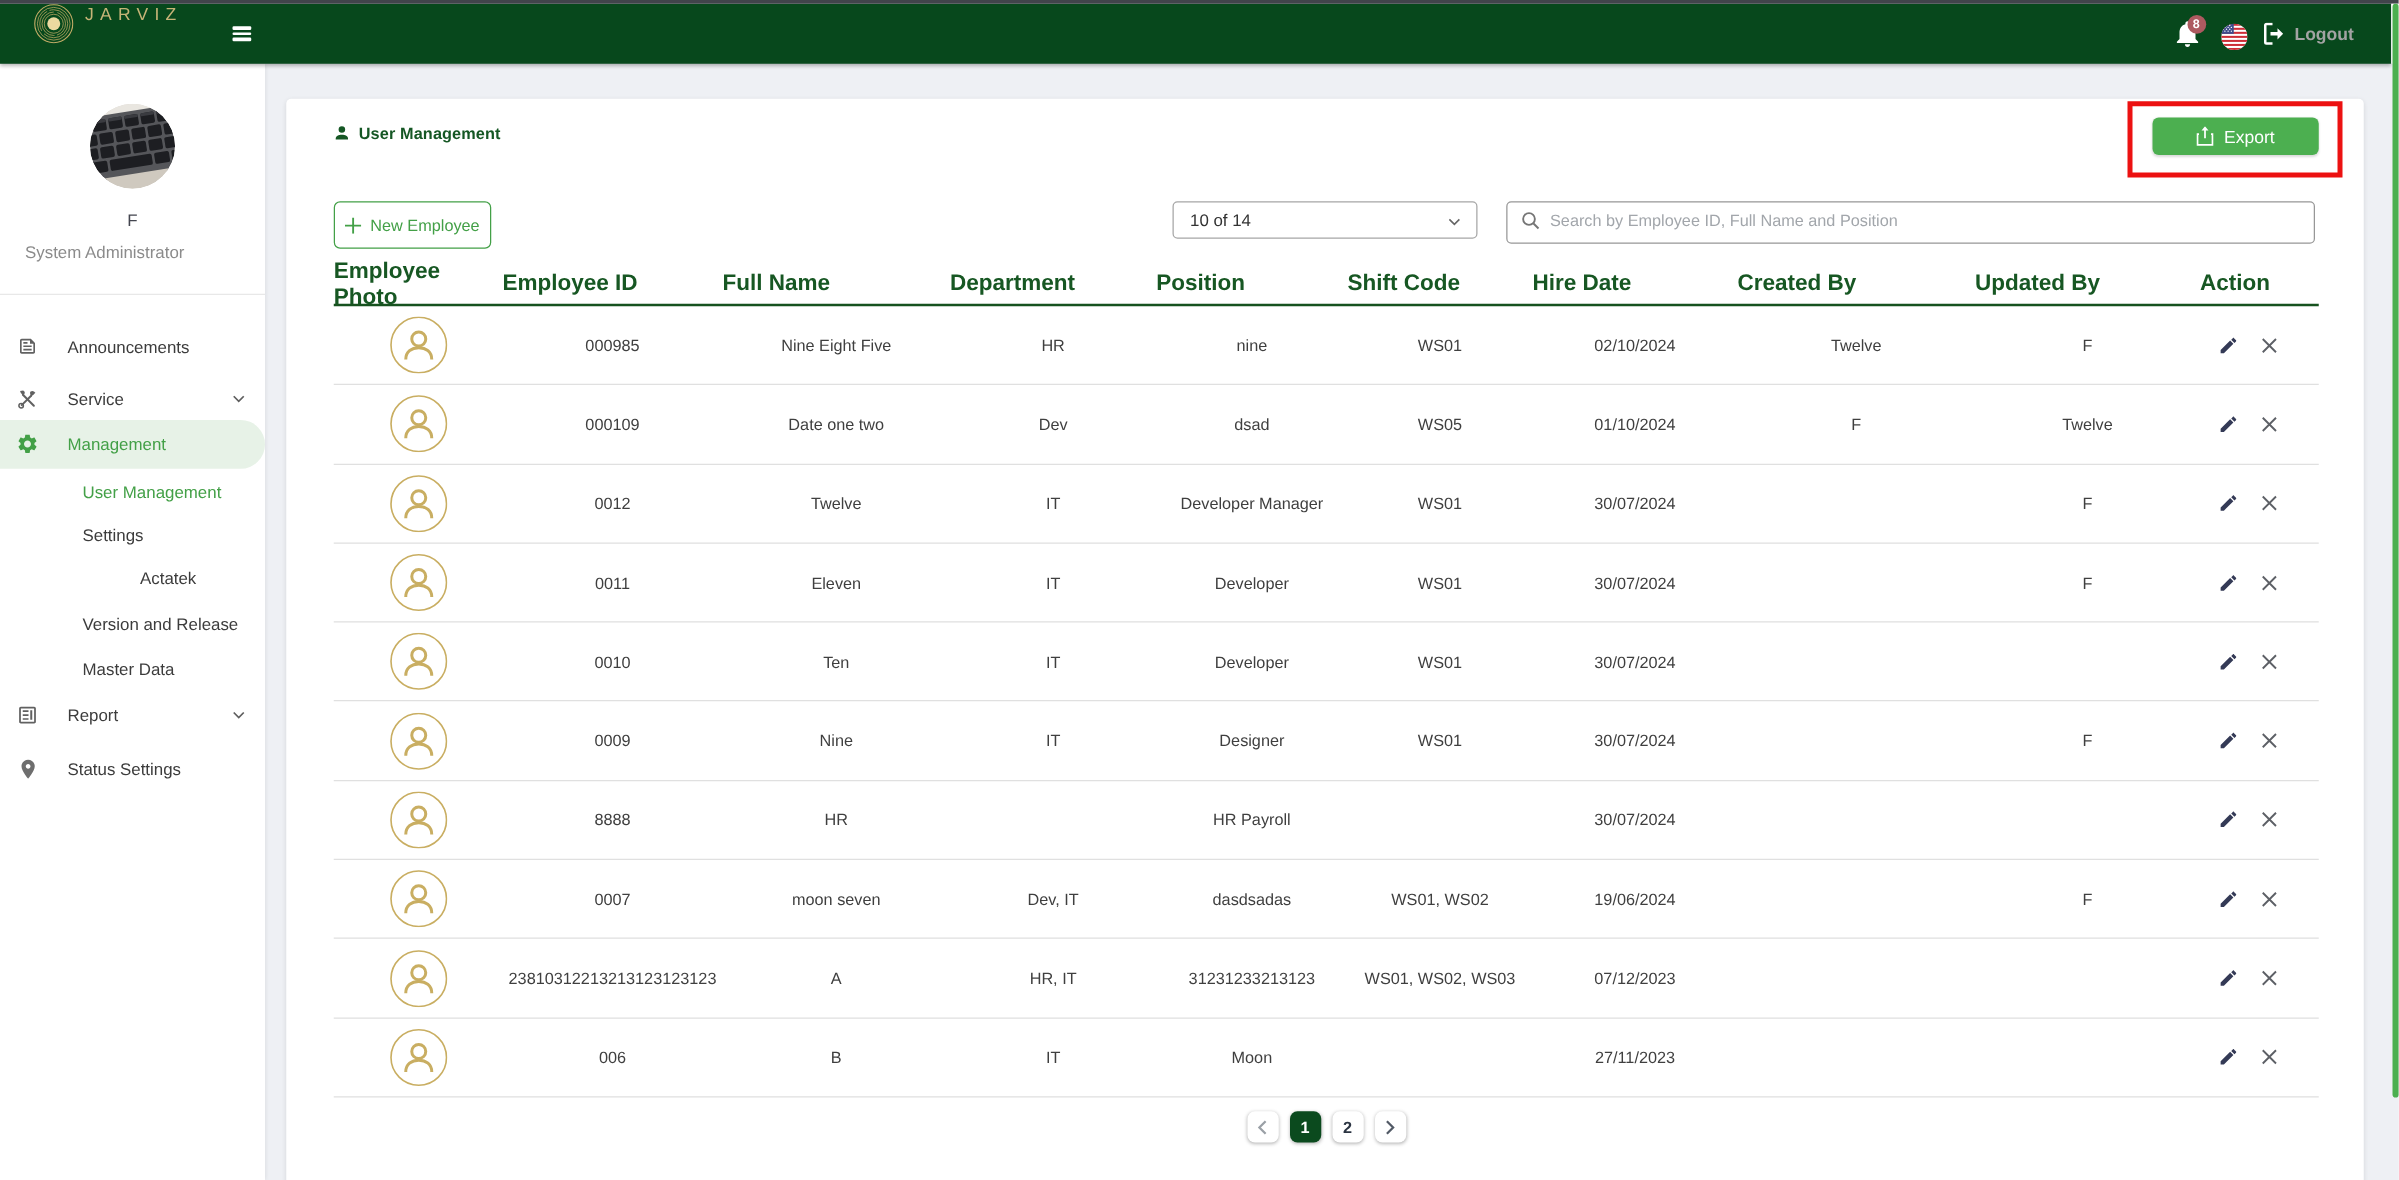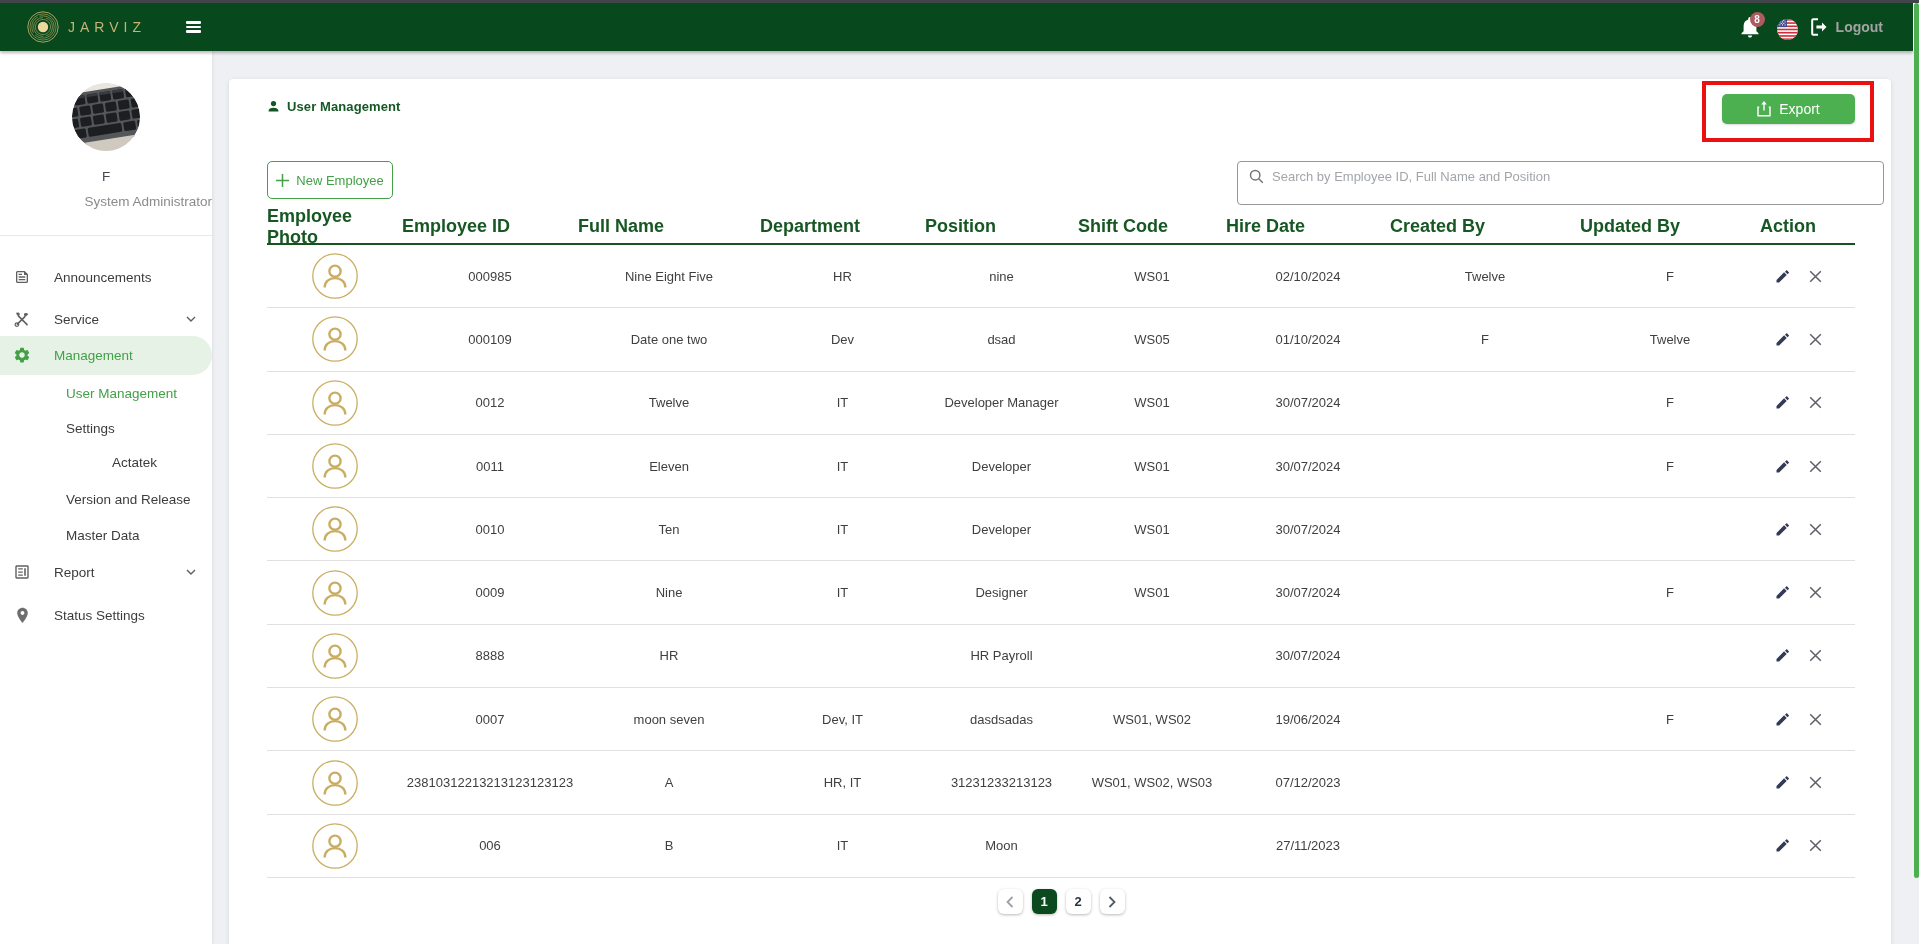--- a/index.html
+++ b/index.html
@@ -5,37 +5,37 @@
   * { margin:0; padding:0; box-sizing:border-box; }
   html,body { width:1919px; height:944px; overflow:hidden; }
   body { font-family:"Liberation Sans", sans-serif; background:#eef0f4; position:relative; }
   .screen { position:absolute; left:0; top:0; width:1919px; height:944px; }
 
   
   .top-strip { position:absolute; left:0; top:0; width:1919px; height:3px; background:#41444b; z-index:40; }
 
   
   .topbar { position:absolute; left:0; top:3px; width:1913px; height:48px; background:#07481c; z-index:30; box-shadow:0 2px 3px rgba(0,0,0,.28); }
-  .brand { position:absolute; left:27px; top:0; height:48px; display:flex; align-items:center; }
+  .brand { position:absolute; left:27px; top:0; height:48px; display:flex; align-items:flex-start; }
   .logo-icon { width:32px; height:32px; display:block; }
   .brand-text { margin-left:9px; font-size:14px; letter-spacing:5px; color:#c6b477; font-weight:400; }
   .hamburger { position:absolute; left:186px; top:15px; width:16px; height:18px; background:none; border:none; cursor:pointer; display:flex; flex-direction:column; justify-content:center; gap:2px; }
   .hamburger span { display:block; width:15px; height:2.6px; background:#fff; border-radius:1px; }
   .topbar-right { position:absolute; right:30px; top:0; height:48px; display:flex; align-items:center; }
   .flag-btn { margin-left:17px; position:relative; top:2px; }
   .logout-margin { margin-left:13px; }
   .icon-btn { position:relative; background:none; border:none; cursor:pointer; display:flex; align-items:center; }
   .badge { position:absolute; top:-4px; left:10px; min-width:15px; height:15px; border-radius:8px; background:#ad5a60; color:#fff; font-size:10px; font-weight:bold; display:flex; align-items:center; justify-content:center; padding:0 3px; }
   .logout-btn { background:none; border:none; cursor:pointer; display:flex; align-items:center; gap:6px; color:#a3a3a3; font-size:14px; font-weight:bold; }
 
   
   .sidebar { position:absolute; left:0; top:51px; width:212px; height:893px; background:#fff; z-index:20; box-shadow:1px 0 3px rgba(0,0,0,.07); }
   .avatar { position:absolute; left:72px; top:32px; width:68px; height:68px; border-radius:50%; overflow:hidden; }
   .profile-name { position:absolute; left:0; top:118px; width:212px; text-align:center; font-size:13.5px; color:#43454f; }
-  .profile-role { position:absolute; left:0; top:143px; width:212px; text-align:right; font-size:13.5px; color:#8b8b8b; }
+  .profile-role { position:absolute; left:0; top:143px; width:212px; text-align:left; font-size:13.5px; color:#8b8b8b;padding-left:20px; }
   .sidebar-divider { position:absolute; left:0; top:184px; width:212px; height:1px; background:#e8e8e8; }
   .menu-item { position:absolute; left:0; width:212px; height:40px; display:flex; align-items:center; cursor:pointer; }
   .menu-item .mi-icon { position:absolute; left:14px; width:16px; height:16px; display:flex; align-items:center; justify-content:center; }
   .menu-item .mi-label { position:absolute; left:54px; font-size:13.5px; color:#3c3c3c; white-space:nowrap; }
   .menu-item .mi-chevron { position:absolute; left:185px; width:12px; height:12px; }
   .menu-item.active-pill { background:#e7f2e7; border-radius:0 20px 20px 0; }
   .menu-item.active-pill .mi-label { color:#43a047; }
   .submenu-item { position:absolute; left:0; width:212px; height:35.5px; display:flex; align-items:center; cursor:pointer; }
   .submenu-item .mi-label { position:absolute; left:66px; font-size:13.5px; color:#3c3c3c; white-space:nowrap; }
   .submenu-item.active .mi-label { color:#43a047; }
@@ -47,21 +47,21 @@
 
   .export-btn { position:absolute; left:1493px; top:15px; width:133px; height:30px; background:#4caf50; color:#fff; border:none; border-radius:5px; font-size:14px; cursor:pointer; display:flex; align-items:center; justify-content:center; gap:8px; font-family:inherit; box-shadow:0 1px 2px rgba(0,0,0,.15); }
   .annotation-red { position:absolute; left:1473px; top:2px; width:172px; height:61px; border:4px solid #ec1111; pointer-events:none; z-index:15; }
 
   .new-emp-btn { position:absolute; left:38px; top:82px; width:126px; height:38px; background:#fff; border:1px solid #43a047; border-radius:5px; color:#43a047; font-size:13px; cursor:pointer; display:flex; align-items:center; justify-content:center; gap:7px; font-family:inherit; }
 
   .page-size { position:absolute; left:709px; top:82px; width:244px; height:30px; border:1px solid #a6a6a6; border-radius:4px; background:#fff; display:flex; align-items:center; cursor:pointer; }
   .page-size .ps-value { margin-left:13px; font-size:13.5px; color:#333; }
   .page-size .ps-chevron { position:absolute; right:12px; top:10px; }
 
-  .search-box { position:absolute; left:1008px; top:82px; width:647px; height:44px; border:1px solid #979797; border-radius:4px; background:#fff; }
+  .search-box { position:absolute; left:976px; top:82px; width:647px; height:34px; border:1px solid #979797; border-radius:4px; background:#fff; }
   .search-box svg { position:absolute; left:11px; top:7px; }
   .search-box input { position:absolute; left:34px; top:0; width:600px; height:28px; border:none; outline:none; font-size:13px; font-family:inherit; color:#333; background:transparent; }
   .search-box input::placeholder { color:#a2a6ab; }
 
   
   .tbl { position:absolute; left:38px; top:131px; width:1588px; }
   .thead { display:flex; height:35px; border-bottom:2px solid #17521f; align-items:center; }
   .th { font-size:18px; font-weight:bold; color:#175723; text-align:left; }
   .trow { display:flex; height:63.3px; border-bottom:1px solid #e0e0e0; align-items:center; }
   .td { font-size:13px; color:#3f3f3f; text-align:center; overflow:hidden; white-space:nowrap; }
@@ -308,20 +308,26 @@
     </button>
     <div class="annotation-red"></div>
 
     <button class="new-emp-btn">
       <svg width="13" height="13" viewBox="0 0 13 13">
         <path stroke="#43a047" stroke-width="1.5" d="M6.5 0v13M0 6.5h13"></path>
       </svg>
       <span>New Employee</span>
     </button>
 
+    <div class="page-size">
+      <span class="ps-value">10 of 14</span>
+      <svg class="ps-chevron" width="11" height="11" viewBox="0 0 11 11">
+          <path fill="none" stroke="#666" stroke-width="1.3" d="M1.5 3.5 5.5 7.5 9.5 3.5"></path>
+        </svg>
+    </div>
 
     <div class="search-box">
       <svg width="15" height="15" viewBox="0 0 15 15">
         <circle cx="6.2" cy="6.2" r="4.7" fill="none" stroke="#757575" stroke-width="1.5"></circle>
         <line x1="9.8" y1="9.8" x2="13.8" y2="13.8" stroke="#757575" stroke-width="1.5"></line>
       </svg>
       <input type="text" placeholder="Search by Employee ID, Full Name and Position" style="">
     </div>
 
     <div class="tbl">

